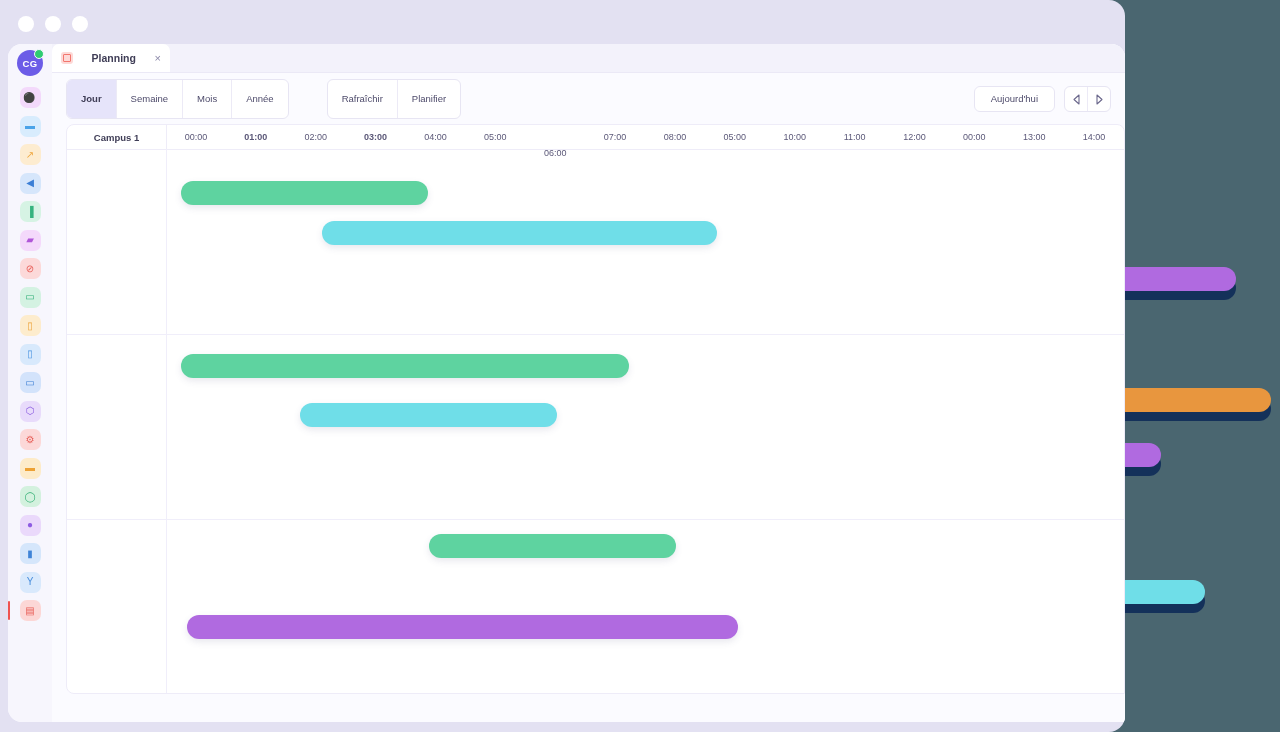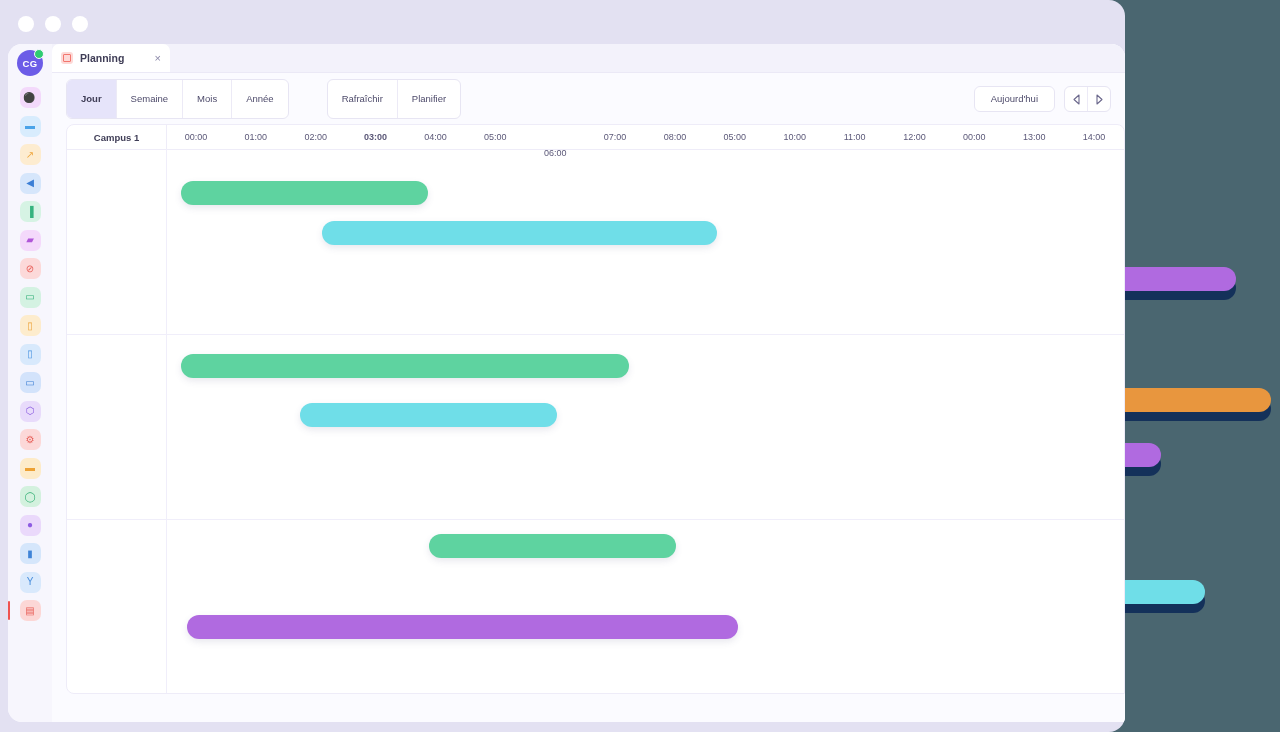--- a/index.html
+++ b/index.html
@@ -2,21 +2,21 @@
 <html><head>
 <meta charset="utf-8">
 <style>
   html,body{margin:0;padding:0;}
   body{
     width:1280px;height:732px;overflow:hidden;
     background:#4a6670;
     font-family:"Liberation Sans", sans-serif;
     -webkit-font-smoothing:antialiased;
   }
-  .stage{position:relative;width:1280px;height:732px;}
+  .stage{position:relative;width:1280px;height:732px;text-align:center;}
 
   
   .overflow-layer{position:absolute;inset:0;z-index:1;pointer-events:none;}
   .obar{position:absolute;border-radius:999px;}
   .obar .shadow{position:absolute;left:0;top:9px;width:100%;height:100%;border-radius:999px;background:#14315a;}
   .obar .fill{position:absolute;left:0;top:0;width:100%;height:100%;border-radius:999px;}
 
   
   .window{
     position:absolute;left:0;top:0;width:1125px;height:732px;
@@ -248,21 +248,21 @@
               </svg>
             </div>
           </div>
         </div>
 
         <div class="gantt">
           <div class="ghead">
             <div class="gcol0">Campus 1</div>
             <div class="ticks" id="ticks">
                 <div class="tick" style="left: 3.125%;">00:00</div>
-                <div class="tick" style="left: 9.375%;">01:00</div>
+                <div class="tick" style="left: 9.375%; font-weight: bold;">01:00</div>
                 <div class="tick" style="left: 15.625%;">02:00</div>
                 <div class="tick" style="left: 21.875%; font-weight: bold;">03:00</div>
                 <div class="tick" style="left: 28.125%;">04:00</div>
                 <div class="tick" style="left: 34.375%;">05:00</div>
                 <div class="tick" style="left: 40.625%; margin-top: 16px;">06:00</div>
                 <div class="tick" style="left: 46.875%;">07:00</div>
                 <div class="tick" style="left: 53.125%;">08:00</div>
                 <div class="tick" style="left: 59.375%;">05:00</div>
                 <div class="tick" style="left: 65.625%;">10:00</div>
                 <div class="tick" style="left: 71.875%;">11:00</div>

